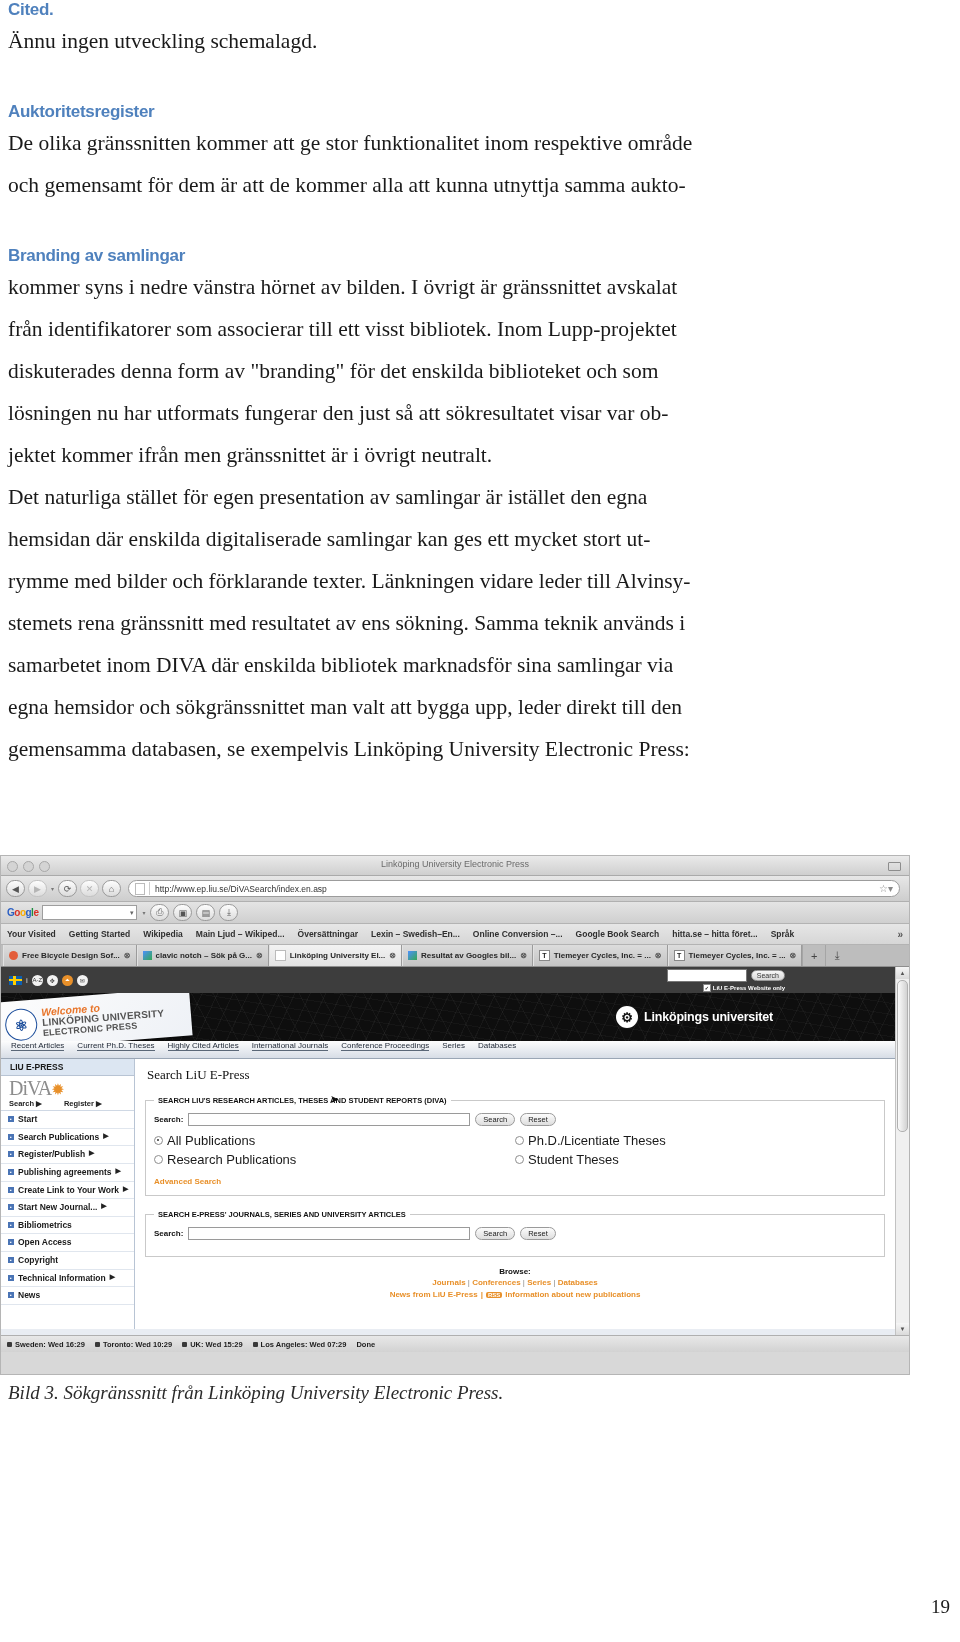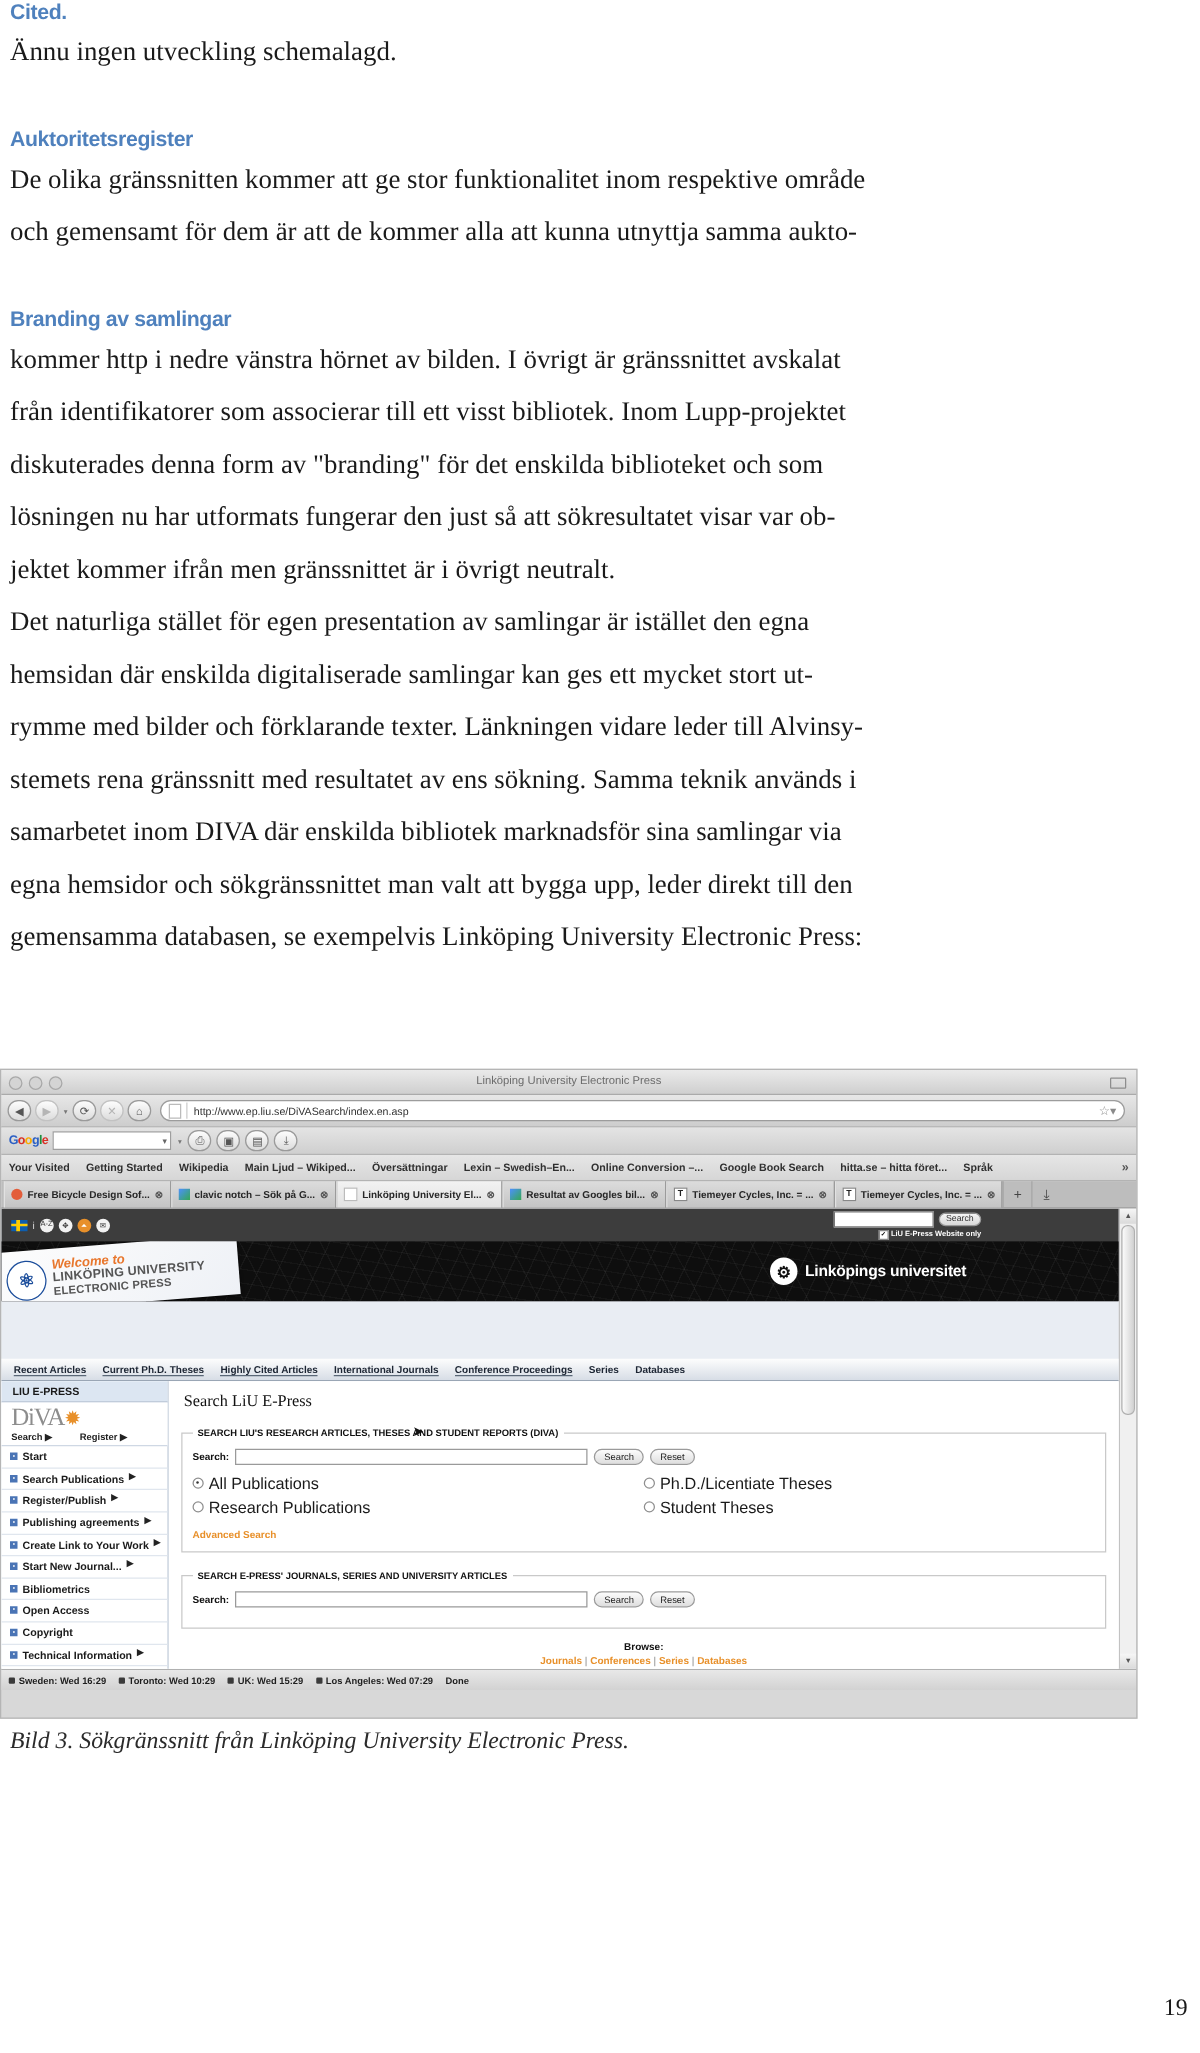--- a/index.html
+++ b/index.html
@@ -222,24 +222,23 @@
     width:22px;height:22px;border-radius:50%;background:#fff;
     display:flex;align-items:center;justify-content:center;
     font-size:13px;color:#111;font-weight:bold;
   }
   .liu-brand .bname { font-size:12.5px; font-weight:bold; letter-spacing:-.2px;}
 
   .navtabs {
     height:17px;
     background: linear-gradient(to bottom,#fdfdfd,#d7dde6);
     border-bottom:1px solid #9aa6b5;
-    display:flex; align-items:center; gap:13px; padding-left:10px;
-    font-size:8px; font-weight:bold; color:#1c2533;
+    display:flex; align-items:flex-start; gap:13px; padding-left:10px;
+    font-size:8px; font-weight:normal; color:#1c2533;
     white-space:nowrap;
-    margin-top:46px;
   }
   .navtabs span.u { border-bottom:1px solid #5a6777; }
 
   .body-row { display:flex; background:#fff; height:270px; }
 
   
   .sidebar { width:133px; border-right:1px solid #b8c4d4; background:#fff; flex:0 0 auto;}
   .sb-head {
     background:#dce6f2; border-bottom:1px solid #b8c4d4;
     font-size:8.5px; font-weight:bold; color:#1a1a1a; padding:3px 0 3px 9px;
@@ -341,21 +340,21 @@
 
   <div class="spacer-lg"></div>
 
   <div class="heading-blue">Auktoritetsregister</div>
   <div class="para">De olika gränssnitten kommer att ge stor funktionalitet inom respektive område</div>
   <div class="para">och gemensamt för dem är att de kommer alla att kunna utnyttja samma aukto-</div>
 
   <div class="spacer-lg"></div>
 
   <div class="heading-blue">Branding av samlingar</div>
-  <div class="para">kommer http i nedre vänstra hörnet av bilden. I övrigt är gränssnittet avskalat</div>
+  <div class="para">kommer syns i nedre vänstra hörnet av bilden. I övrigt är gränssnittet avskalat</div>
   <div class="para">från identifikatorer som associerar till ett visst bibliotek. Inom Lupp-projektet</div>
   <div class="para">diskuterades denna form av "branding" för det enskilda biblioteket och som</div>
   <div class="para">lösningen nu har utformats fungerar den just så att sökresultatet visar var ob-</div>
   <div class="para nojust">jektet kommer ifrån men gränssnittet är i övrigt neutralt.</div>
 
   <div class="para">Det naturliga stället för egen presentation av samlingar är istället den egna</div>
   <div class="para">hemsidan där enskilda digitaliserade samlingar kan ges ett mycket stort ut-</div>
   <div class="para">rymme med bilder och förklarande texter. Länkningen vidare leder till Alvinsy-</div>
   <div class="para">stemets rena gränssnitt med resultatet av ens sökning. Samma teknik används i</div>
   <div class="para">samarbetet inom DIVA där enskilda bibliotek marknadsför sina samlingar via</div>

